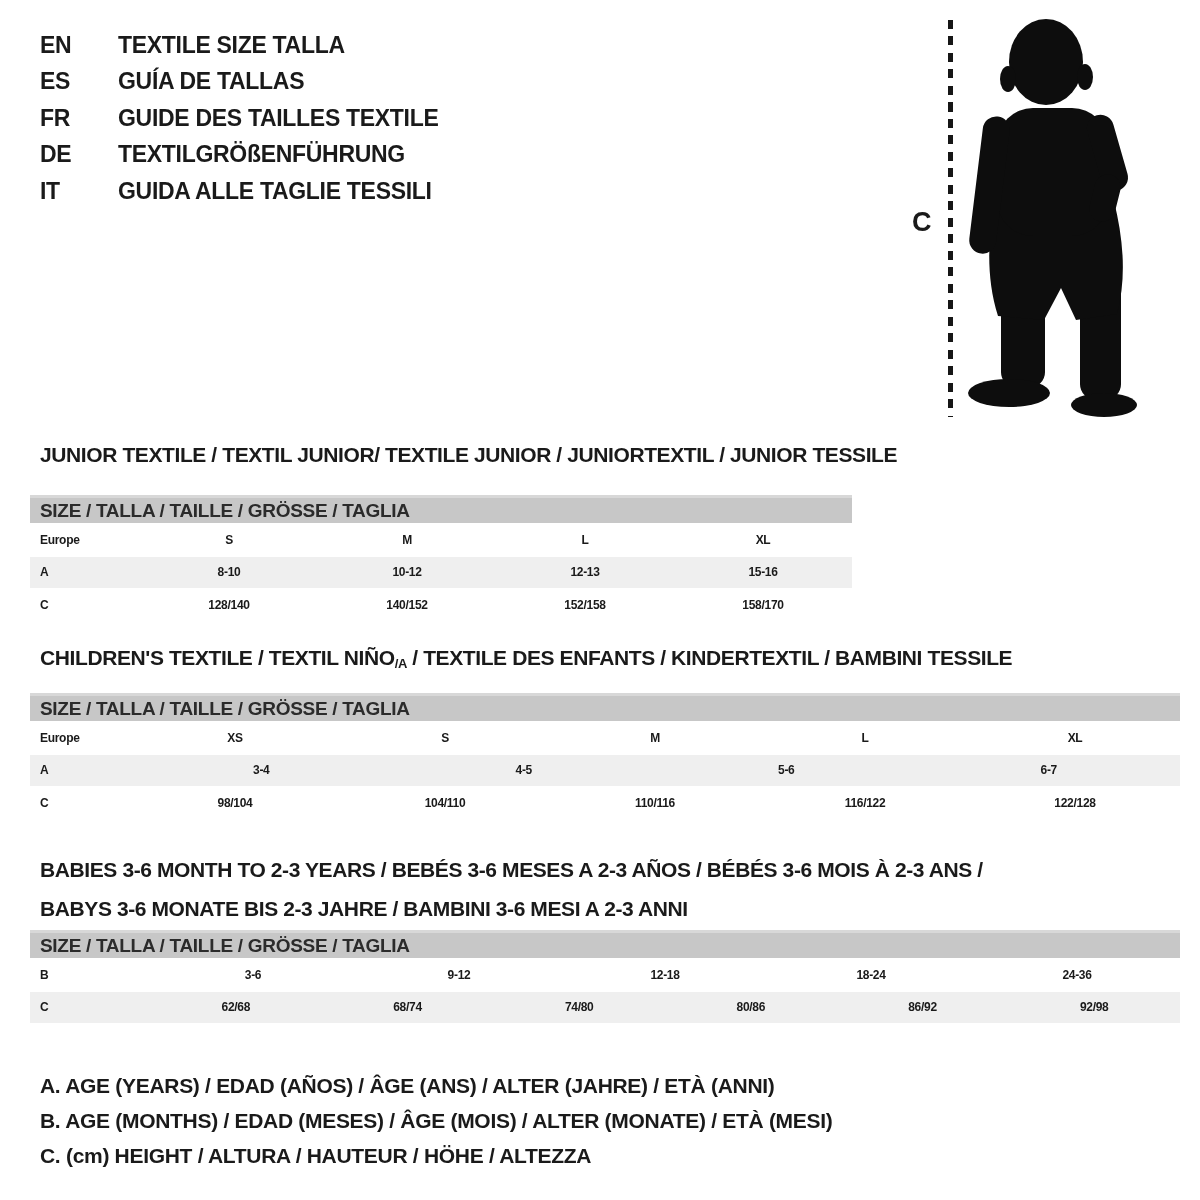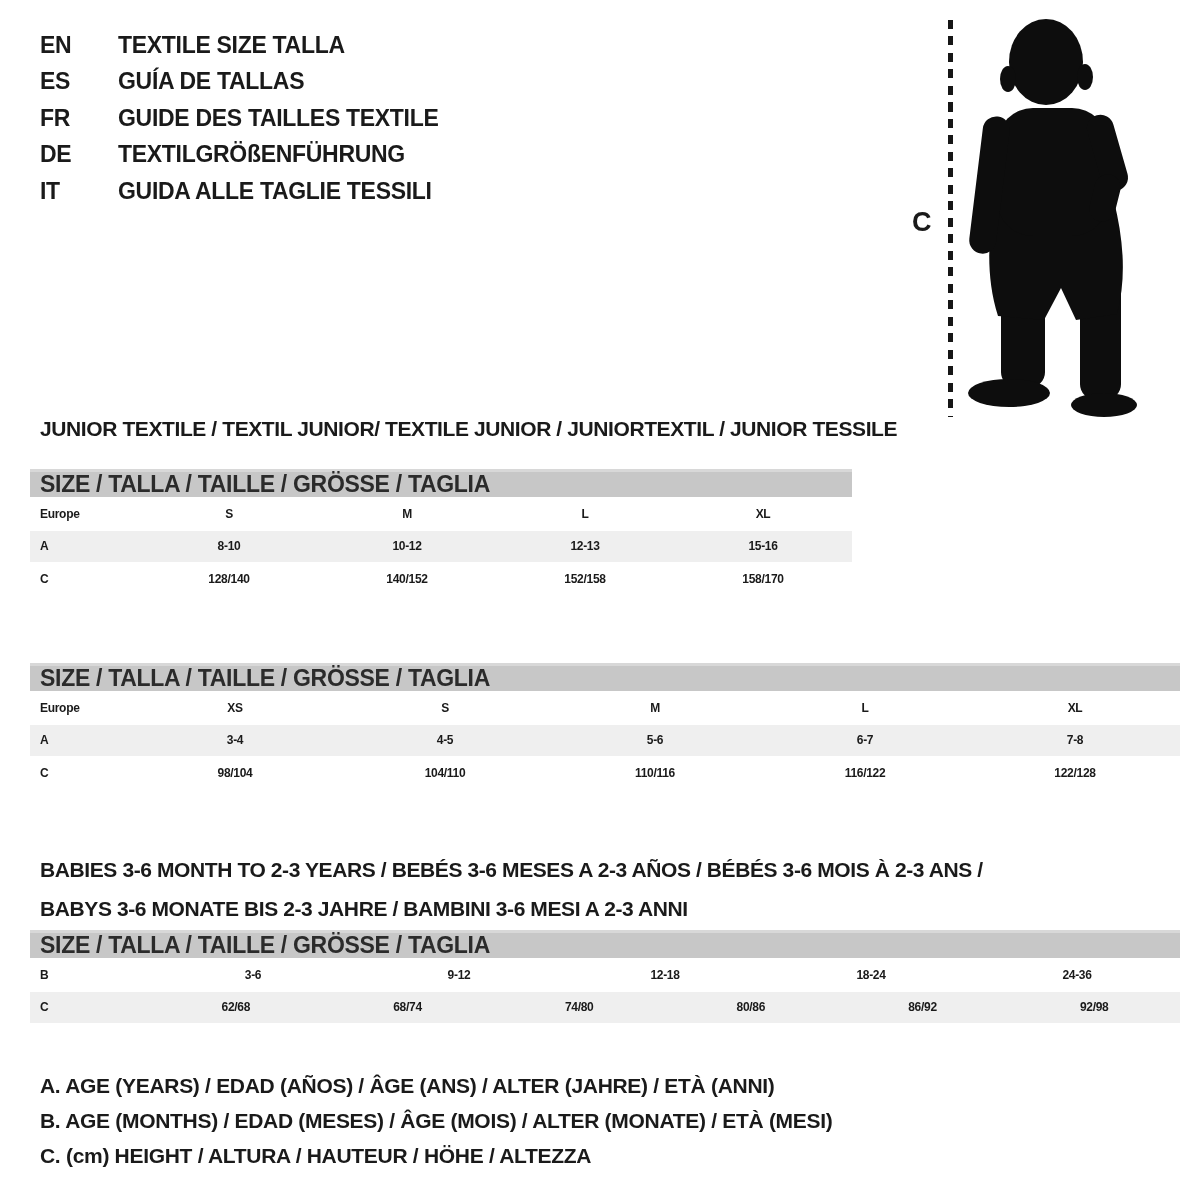--- a/index.html
+++ b/index.html
@@ -15,38 +15,38 @@
   .lang-title{white-space:nowrap;}
   
   .dash-line{
     position:absolute;left:948px;top:20px;width:5px;height:397px;
     background:repeating-linear-gradient(to bottom,#161616 0 9px,transparent 9px 16.5px);
   }
   .c-label{position:absolute;left:912px;top:207px;font-size:27px;}
   .silhouette{position:absolute;left:964px;top:16px;}
   
   .section{position:absolute;left:30px;}
-  #sec-junior{top:415px;width:822px;}
+  #sec-junior{top:441px;width:822px;}
   #sec-children{top:644px;width:1150px;}
   #sec-babies{top:850px;width:1150px;}
   .sec-title{
     font-size:21px;line-height:27px;padding-left:10px;letter-spacing:-0.4px;
     white-space:nowrap;
   }
   #sec-babies .sec-title{line-height:39px;}
   .sub-a{font-size:13px;position:relative;top:3px;}
   #sec-junior .size-table{margin-top:27px;}
   #sec-children .size-table{margin-top:19px;}
   #sec-babies .size-table{margin-top:2px;}
   
   .size-table{display:flex;flex-direction:column;width:100%;}
   .size-head{
     background:#c7c7c7;border-top:3px solid #d8d8d8;
     height:25px;line-height:25px;padding-left:10px;
-    font-size:23px;letter-spacing:-0.3px;color:#2b2b2b;
+    font-size:19px;letter-spacing:-0.3px;color:#2b2b2b;
   }
   .trow{display:flex;height:31px;line-height:31px;font-size:12px;letter-spacing:-0.3px;}
   .trow.europe{height:34px;line-height:34px;}
   .trow.tall{height:34px;line-height:34px;}
   .trow.shaded{background:#efefef;}
   .tcell{flex:1;text-align:center;white-space:nowrap;}
   .tcell.label{text-align:left;padding-left:10px;flex:0 0 auto;}
   #sec-junior .tcell.label{width:100px;}
   #sec-children .tcell.label{width:90px;}
   #sec-babies .tcell.label{width:110px;}
@@ -132,37 +132,37 @@
         <div class="tcell label">C</div>
         <div class="tcell">128/140</div>
         <div class="tcell">140/152</div>
         <div class="tcell">152/158</div>
         <div class="tcell">158/170</div>
       </div>
     </div>
 </div>
 
 <div class="section" id="sec-children">
+  <div class="sec-title"><span>CHILDREN'S TEXTILE / TEXTIL NIÑO</span><span class="sub-a">/A</span><span> / TEXTILE DES ENFANTS / KINDERTEXTIL / BAMBINI TESSILE</span></div>
   <div class="size-table">
       <div class="size-head">SIZE / TALLA / TAILLE / GRÖSSE / TAGLIA</div>
       <div class="trow europe">
         <div class="tcell label">Europe</div>
         <div class="tcell">XS</div>
         <div class="tcell">S</div>
         <div class="tcell">M</div>
         <div class="tcell">L</div>
         <div class="tcell">XL</div>
       </div>
       <div class="trow shaded">
         <div class="tcell label">A</div>
         <div class="tcell">3-4</div>
         <div class="tcell">4-5</div>
         <div class="tcell">5-6</div>
         <div class="tcell">6-7</div>
-        <div class="tcell">7-8</div>
       </div>
       <div class="trow tall">
         <div class="tcell label">C</div>
         <div class="tcell">98/104</div>
         <div class="tcell">104/110</div>
         <div class="tcell">110/116</div>
         <div class="tcell">116/122</div>
         <div class="tcell">122/128</div>
       </div>
     </div>

